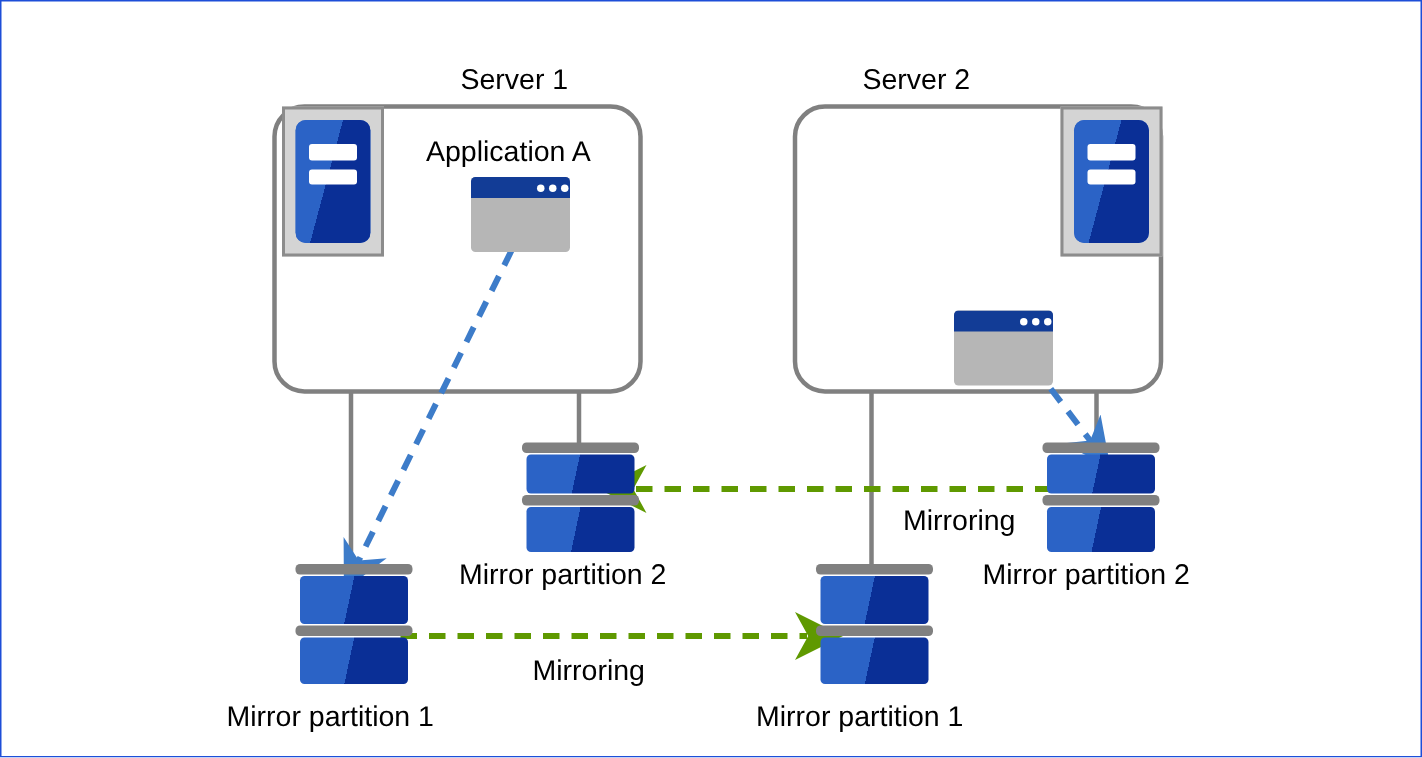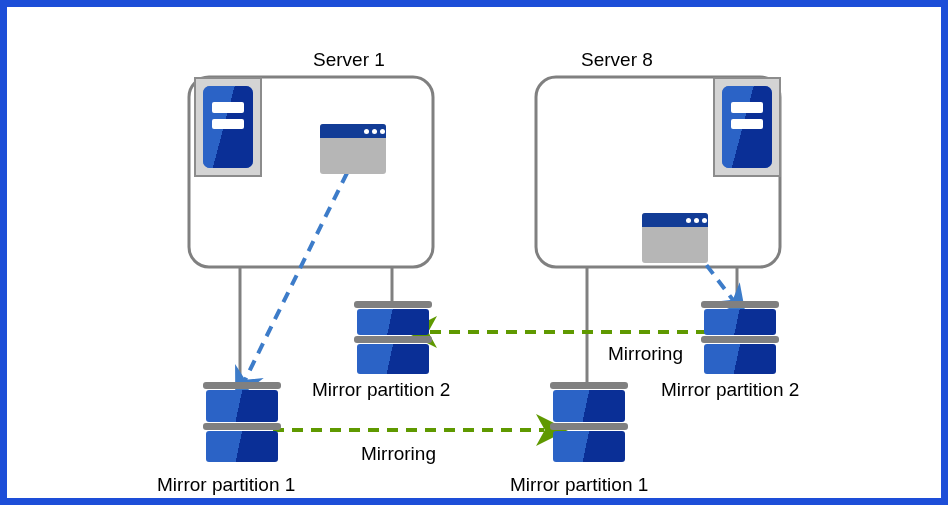--- a/index.html
+++ b/index.html
@@ -8,21 +8,21 @@
     background: #ffffff;
   }
   body {
     font-family: "Liberation Sans", sans-serif;
   }
   #canvas {
     position: relative;
     width: 948px;
     height: 505px;
     background: #ffffff;
-    border: 7px solid #1d4ed8;
+    border: 1px solid #1d4ed8;
     box-sizing: border-box;
     overflow: hidden;
   }
   #svg-layer {
     position: absolute;
     left: 0;
     top: 0;
     width: 948px;
     height: 505px;
   }
@@ -146,29 +146,30 @@
   <div class="lbl" style="left:306px; top:43px;">Server 1</div>
 
   <div class="server-icon" style="left:187px; top:70px; width:68px; height:100px;">
     <div class="inner">
       <div class="shade"></div>
       <div class="bar b1"></div>
       <div class="bar b2"></div>
     </div>
   </div>
 
+  <div class="lbl" style="left:283px; top:91px;">Application A</div>
 
   <div class="app-icon" style="left:313px; top:117px; width:66px; height:50px;">
     <div class="titlebar"></div>
     <div class="dot" style="left:44px; top:5px;"></div>
     <div class="dot" style="left:52px; top:5px;"></div>
     <div class="dot" style="left:60px; top:5px;"></div>
   </div>
 
-  <div class="lbl" style="left:574px; top:43px;">Server 8</div>
+  <div class="lbl" style="left:574px; top:43px;">Server 2</div>
 
   <div class="server-icon" style="left:706px; top:70px; width:68px; height:100px;">
     <div class="inner">
       <div class="shade"></div>
       <div class="bar b1"></div>
       <div class="bar b2"></div>
     </div>
   </div>
 
 

